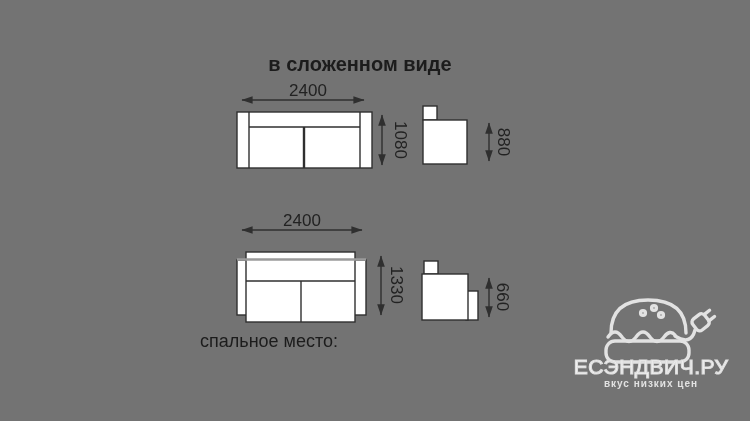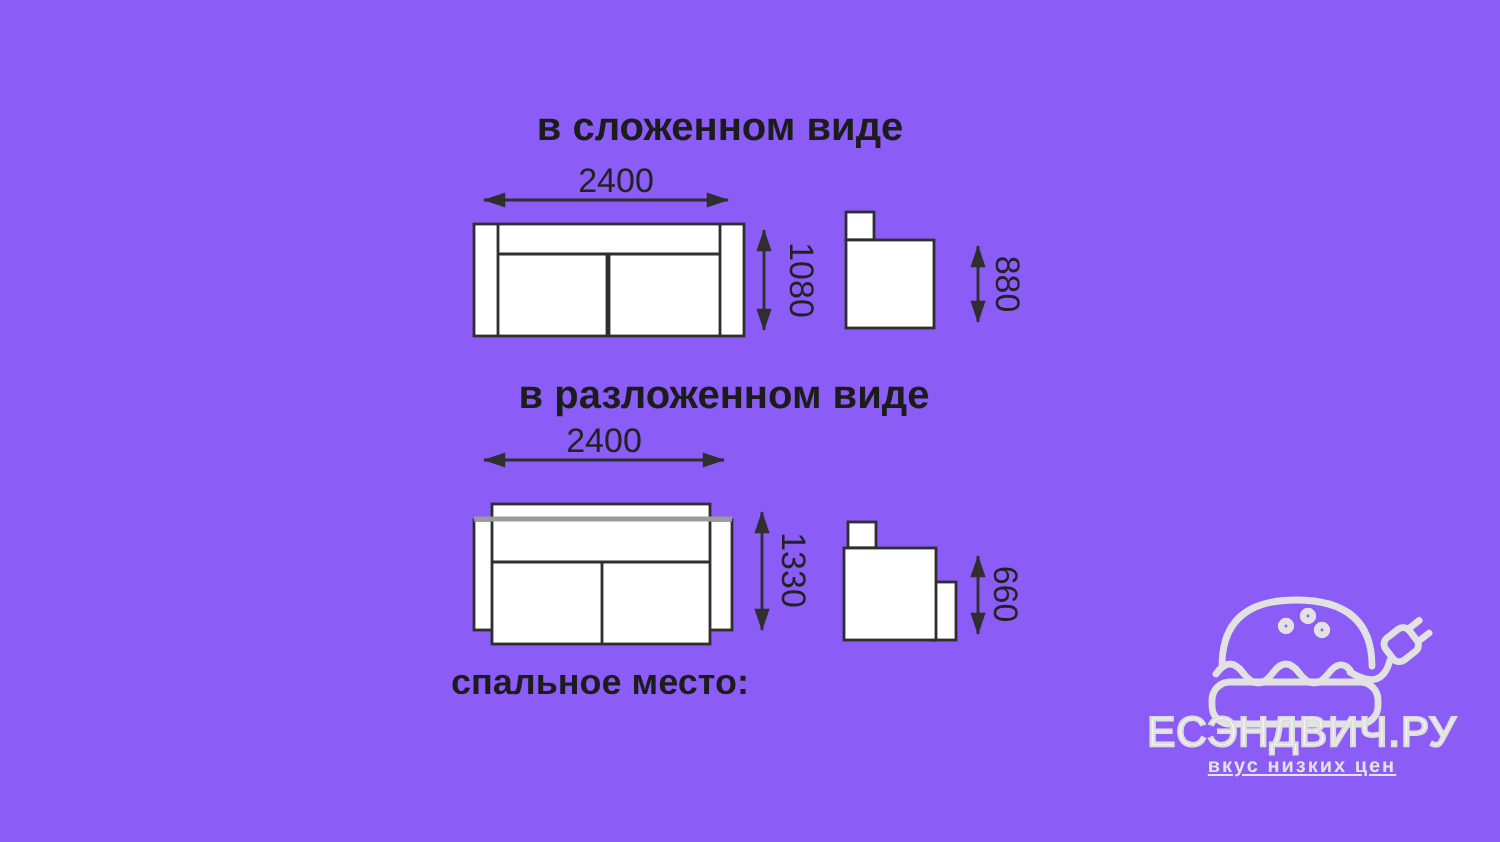--- a/index.html
+++ b/index.html
@@ -5,21 +5,21 @@
   html, body {
     margin: 0;
     padding: 0;
     background: #ffffff;
     font-family: "Liberation Sans", sans-serif;
   }
   #stage {
     position: relative;
     width: 750px;
     height: 421px;
-    background: #8b5cf6;
+    background: #737373;
     overflow: hidden;
   }
   .abs { position: absolute; }
   svg.linework {
     position: absolute;
     left: 0; top: 0;
     width: 750px; height: 421px;
   }
   .section-title {
     font-size: 20px;
@@ -33,42 +33,40 @@
     font-weight: 400;
     color: #222222;
     text-align: center;
     white-space: nowrap;
   }
   .dim-label.vertical {
     transform: rotate(90deg);
   }
   .sleep-label {
     font-size: 18px;
-    font-weight: bold;
+    font-weight: normal;
     color: #1c1c1c;
-    text-align: center;
     white-space: nowrap;
   }
   .wm-brand {
     font-size: 21px;
     font-weight: 400;
     letter-spacing: 0.5px;
     color: #f4f4f4;
     -webkit-text-stroke: 1.2px #dedede;
     text-align: center;
     white-space: nowrap;
   }
   .wm-tagline {
     font-size: 10px;
     font-weight: bold;
     letter-spacing: 1px;
     color: #e2e2e2;
     text-align: center;
     white-space: nowrap;
-    text-decoration: underline;
   }
 </style>
 </head>
 <body>
 
 <div id="stage">
 
   <svg class="linework" viewBox="0 0 750 421" xmlns="http://www.w3.org/2000/svg">
     <defs>
       <marker id="arr" viewBox="0 0 10 10" refX="9.5" refY="5" markerWidth="9" markerHeight="8" orient="auto-start-reverse">
@@ -139,21 +137,20 @@
   </svg>
 
   <div class="abs section-title" style="left:210px; top:53px; width:300px;">в сложенном виде</div>
 
   <div class="abs dim-label" style="left:258px; top:81px; width:100px;">2400</div>
 
   <div class="abs dim-label vertical" style="left:370px; top:130px; width:60px;">1080</div>
 
   <div class="abs dim-label vertical" style="left:478px; top:132px; width:50px;">880</div>
 
-  <div class="abs section-title" style="left:212px; top:187px; width:300px;">в разложенном виде</div>
 
   <div class="abs dim-label" style="left:252px; top:211px; width:100px;">2400</div>
 
   <div class="abs dim-label vertical" style="left:366px; top:275px; width:60px;">1330</div>
 
   <div class="abs dim-label vertical" style="left:477px; top:287px; width:50px;">660</div>
 
   <div class="abs sleep-label" style="left:200px; top:331px; width:200px;">спальное место:</div>
 
 

